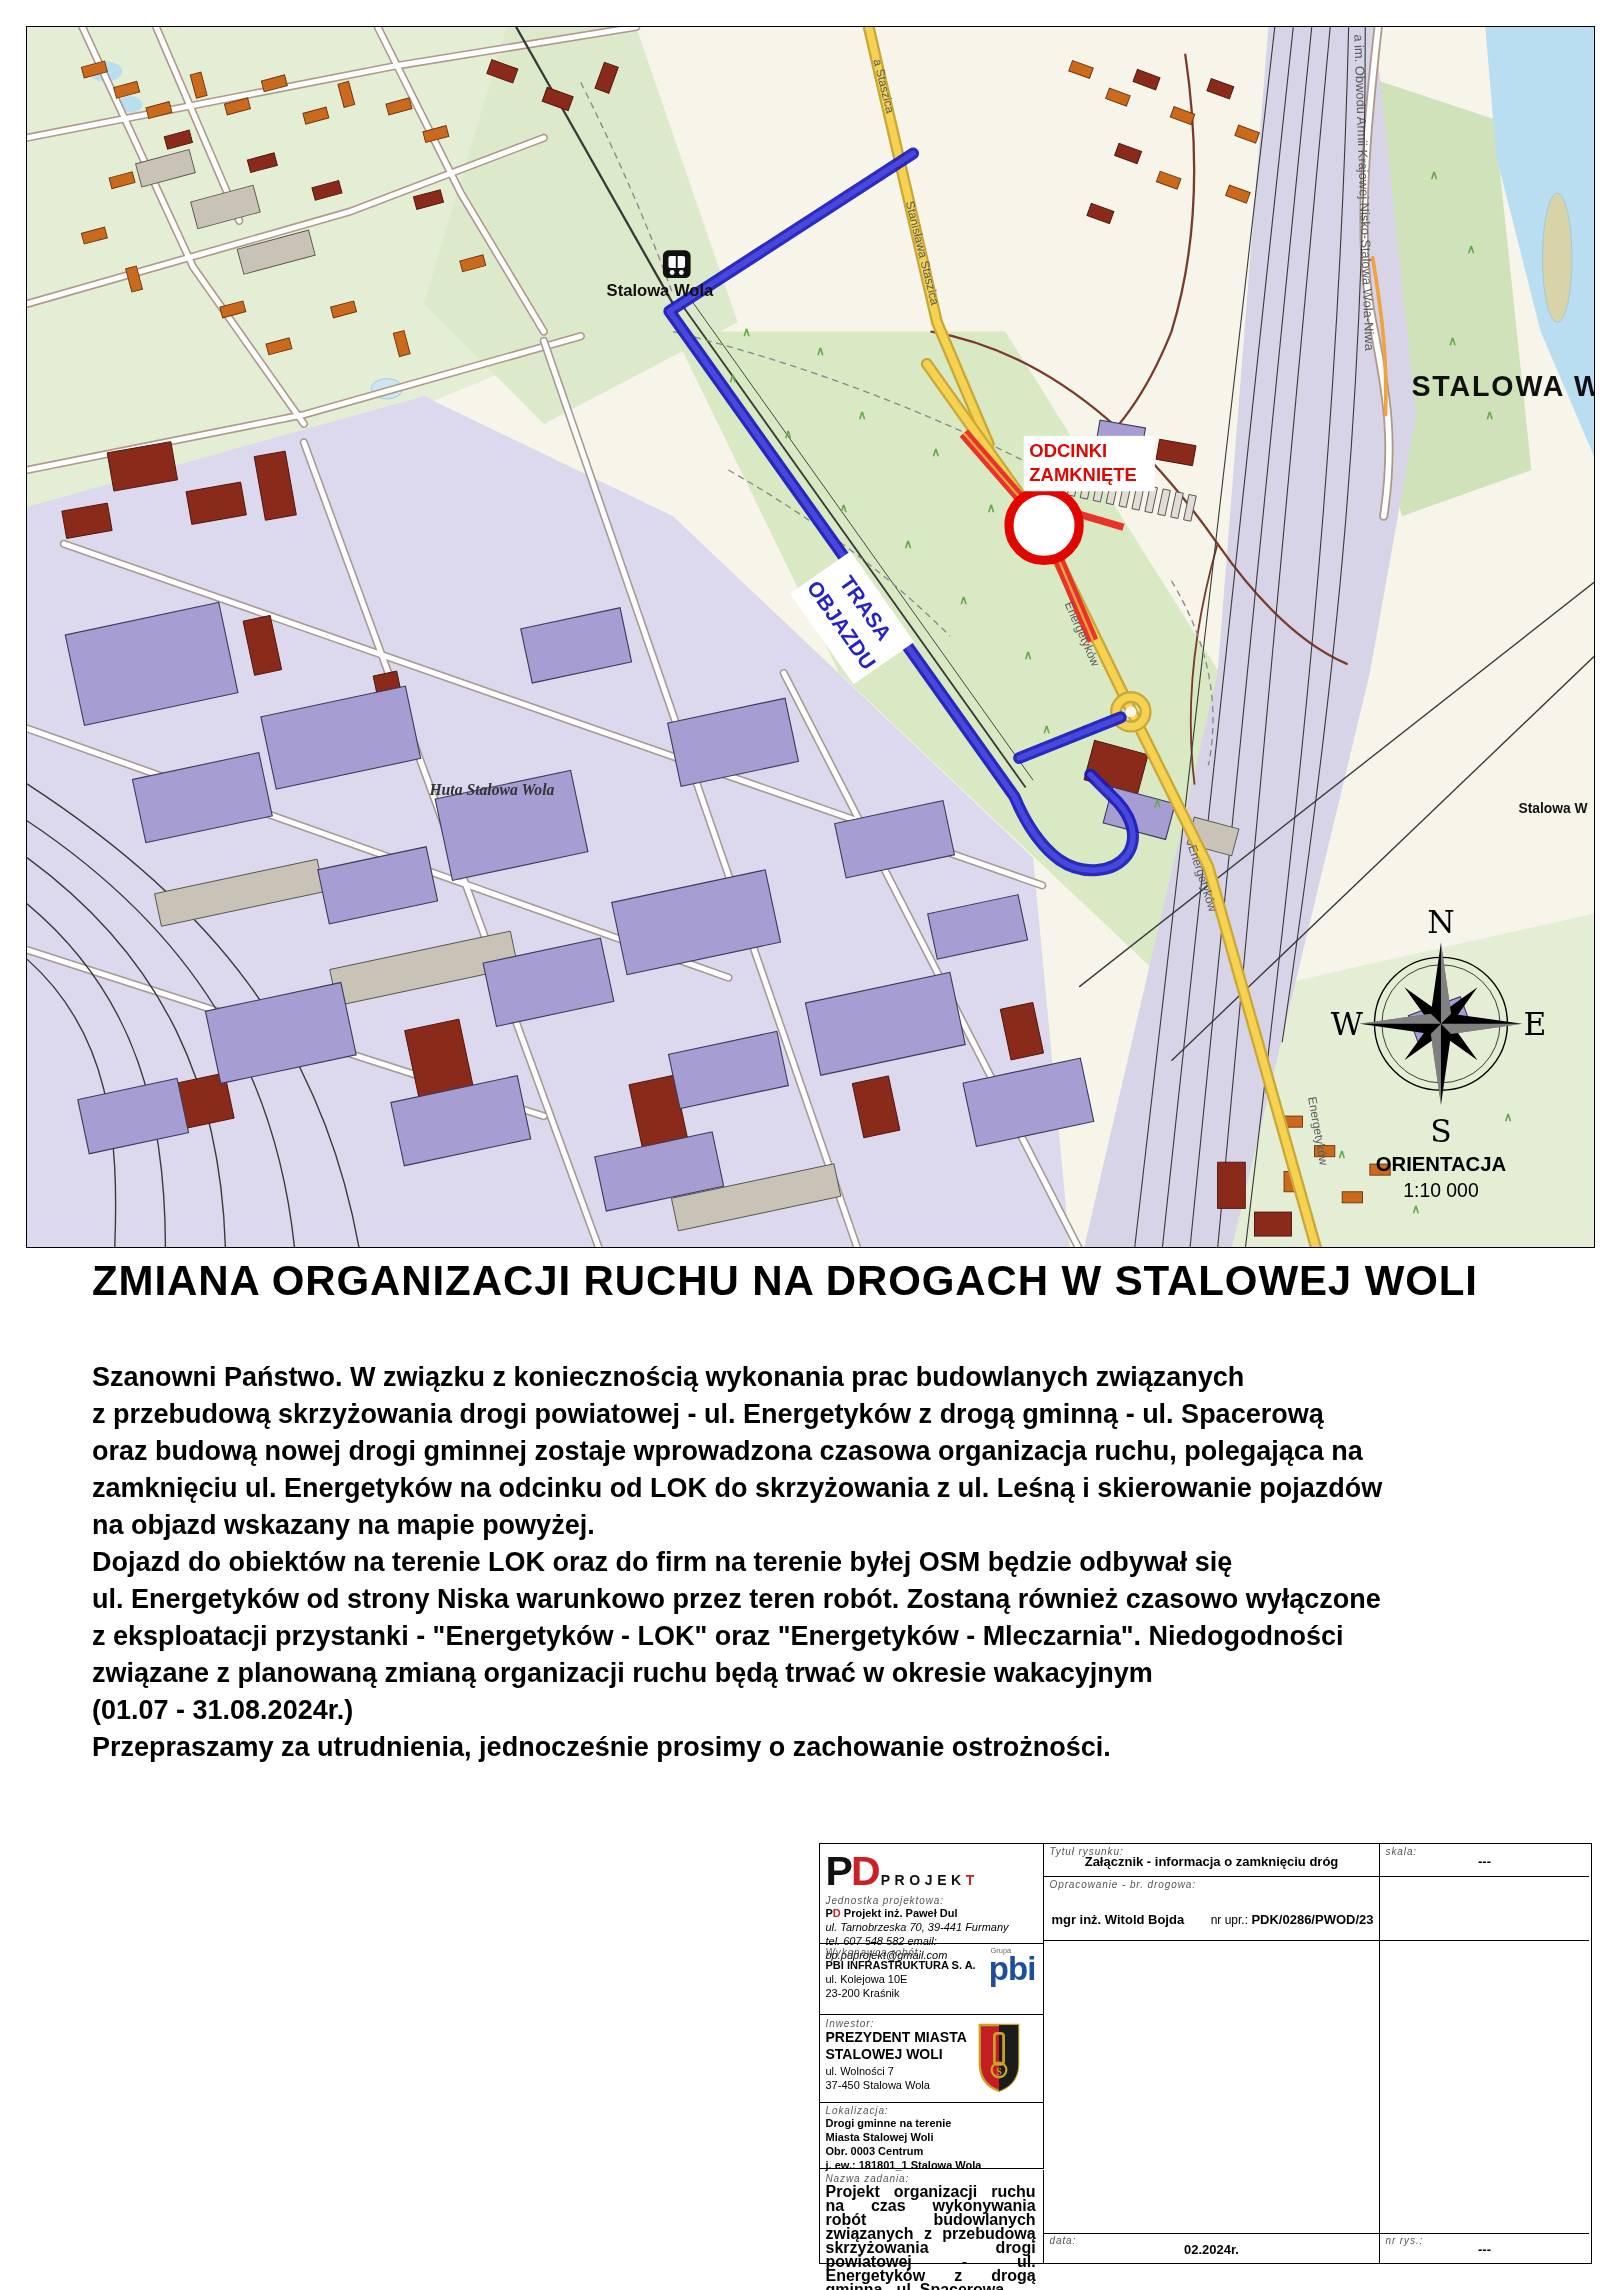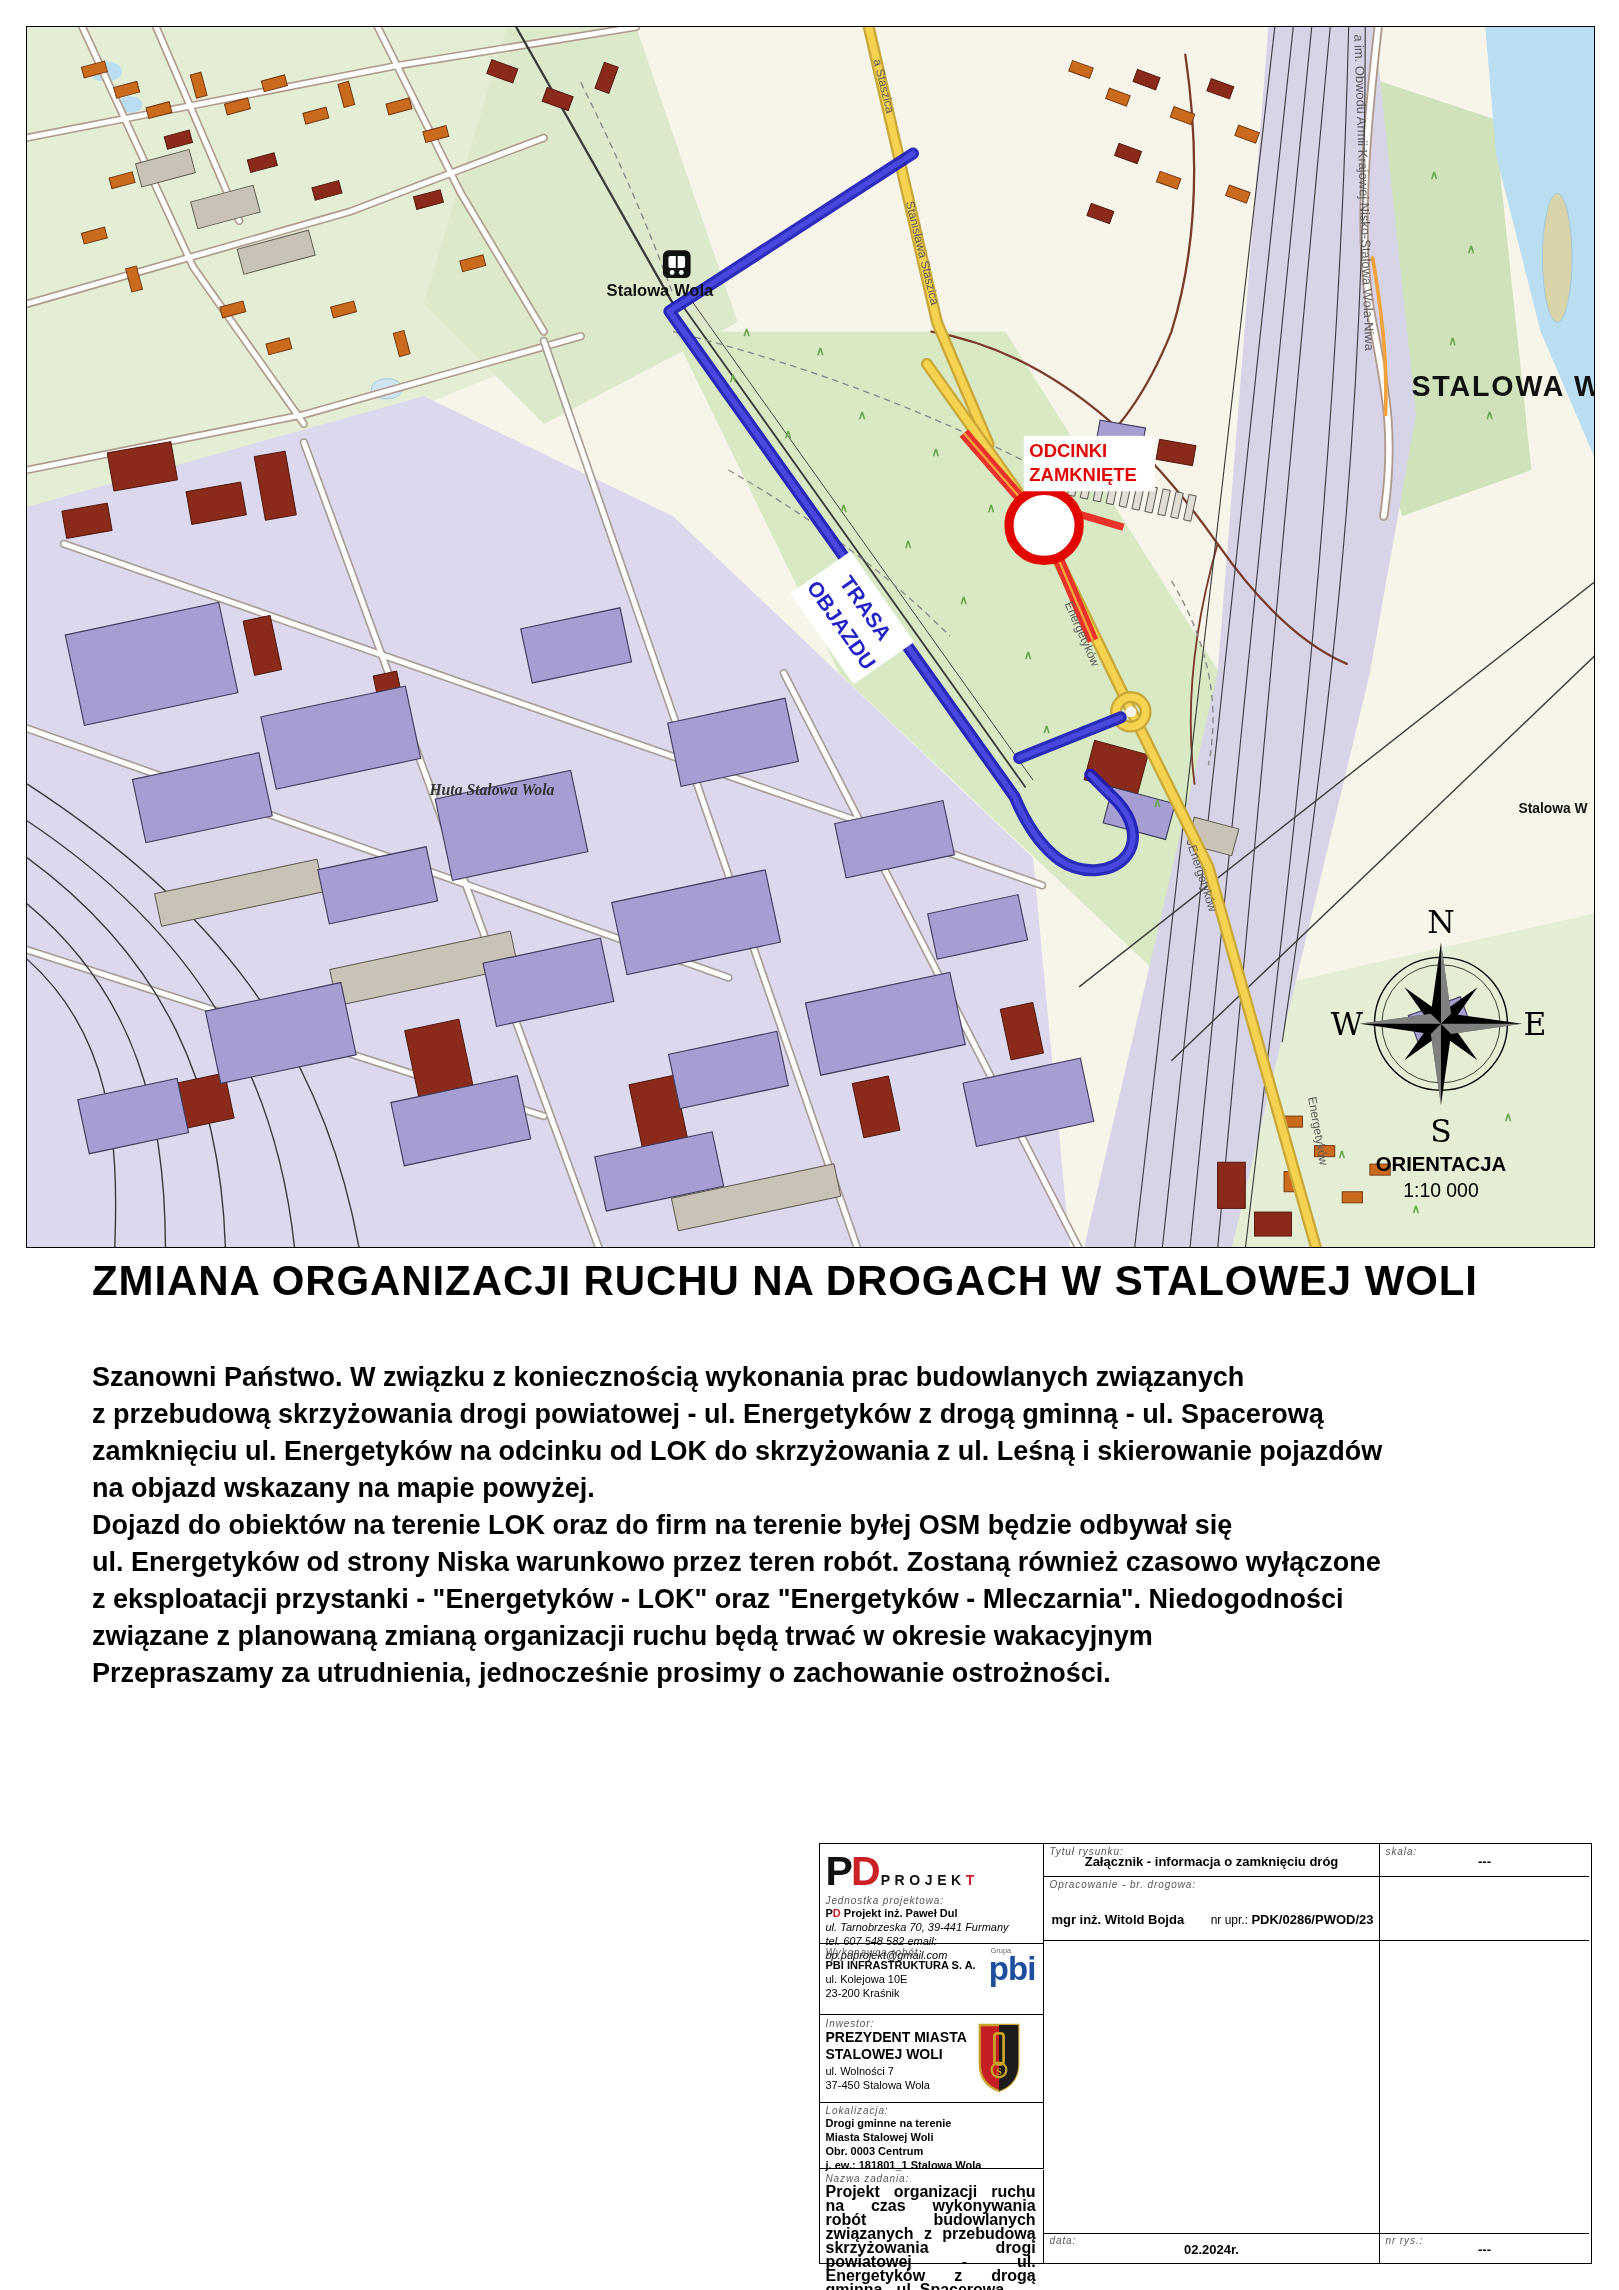--- a/index.html
+++ b/index.html
@@ -339,26 +339,28 @@
       <text x="1532" y="1240" text-anchor="middle" font-family="Liberation Sans, sans-serif" font-size="22" font-weight="700" fill="#000">ORIENTACJA</text>
       <text x="1532" y="1268" text-anchor="middle" font-family="Liberation Sans, sans-serif" font-size="21" fill="#000">1:10 000</text>
     </svg>
   </div>
 
   <h1 class="doc-title">ZMIANA ORGANIZACJI RUCHU NA DROGACH W STALOWEJ WOLI</h1>
 
   <div class="body-text">
     <div>Szanowni Państwo. W związku z koniecznością wykonania prac budowlanych związanych</div>
     <div>z przebudową skrzyżowania drogi powiatowej - ul. Energetyków z drogą gminną - ul. Spacerową</div>
+    <div>oraz budową nowej drogi gminnej zostaje wprowadzona czasowa organizacja ruchu, polegająca na</div>
     <div>zamknięciu ul. Energetyków na odcinku od LOK do skrzyżowania z ul. Leśną i skierowanie pojazdów</div>
     <div>na objazd wskazany na mapie powyżej.</div>
     <div>Dojazd do obiektów na terenie LOK oraz do firm na terenie byłej OSM będzie odbywał się</div>
     <div>ul. Energetyków od strony Niska warunkowo przez teren robót. Zostaną również czasowo wyłączone</div>
     <div>z eksploatacji przystanki - "Energetyków - LOK" oraz "Energetyków - Mleczarnia". Niedogodności</div>
     <div>związane z planowaną zmianą organizacji ruchu będą trwać w okresie wakacyjnym</div>
+    <div>(01.07 - 31.08.2024r.)</div>
     <div>Przepraszamy za utrudnienia, jednocześnie prosimy o zachowanie ostrożności.</div>
   </div>
 
   <div class="tb">
 
     <div class="cell b-r b-b" style="left:0;top:0;width:224px;height:100px;">
       <div class="logo-line">
         <span class="logo-p">P</span><span class="logo-d">D</span><span class="logo-projekt">PROJEK</span><span class="logo-projekt-t">T</span>
       </div>
       <div class="pad" style="padding-top:0;">

